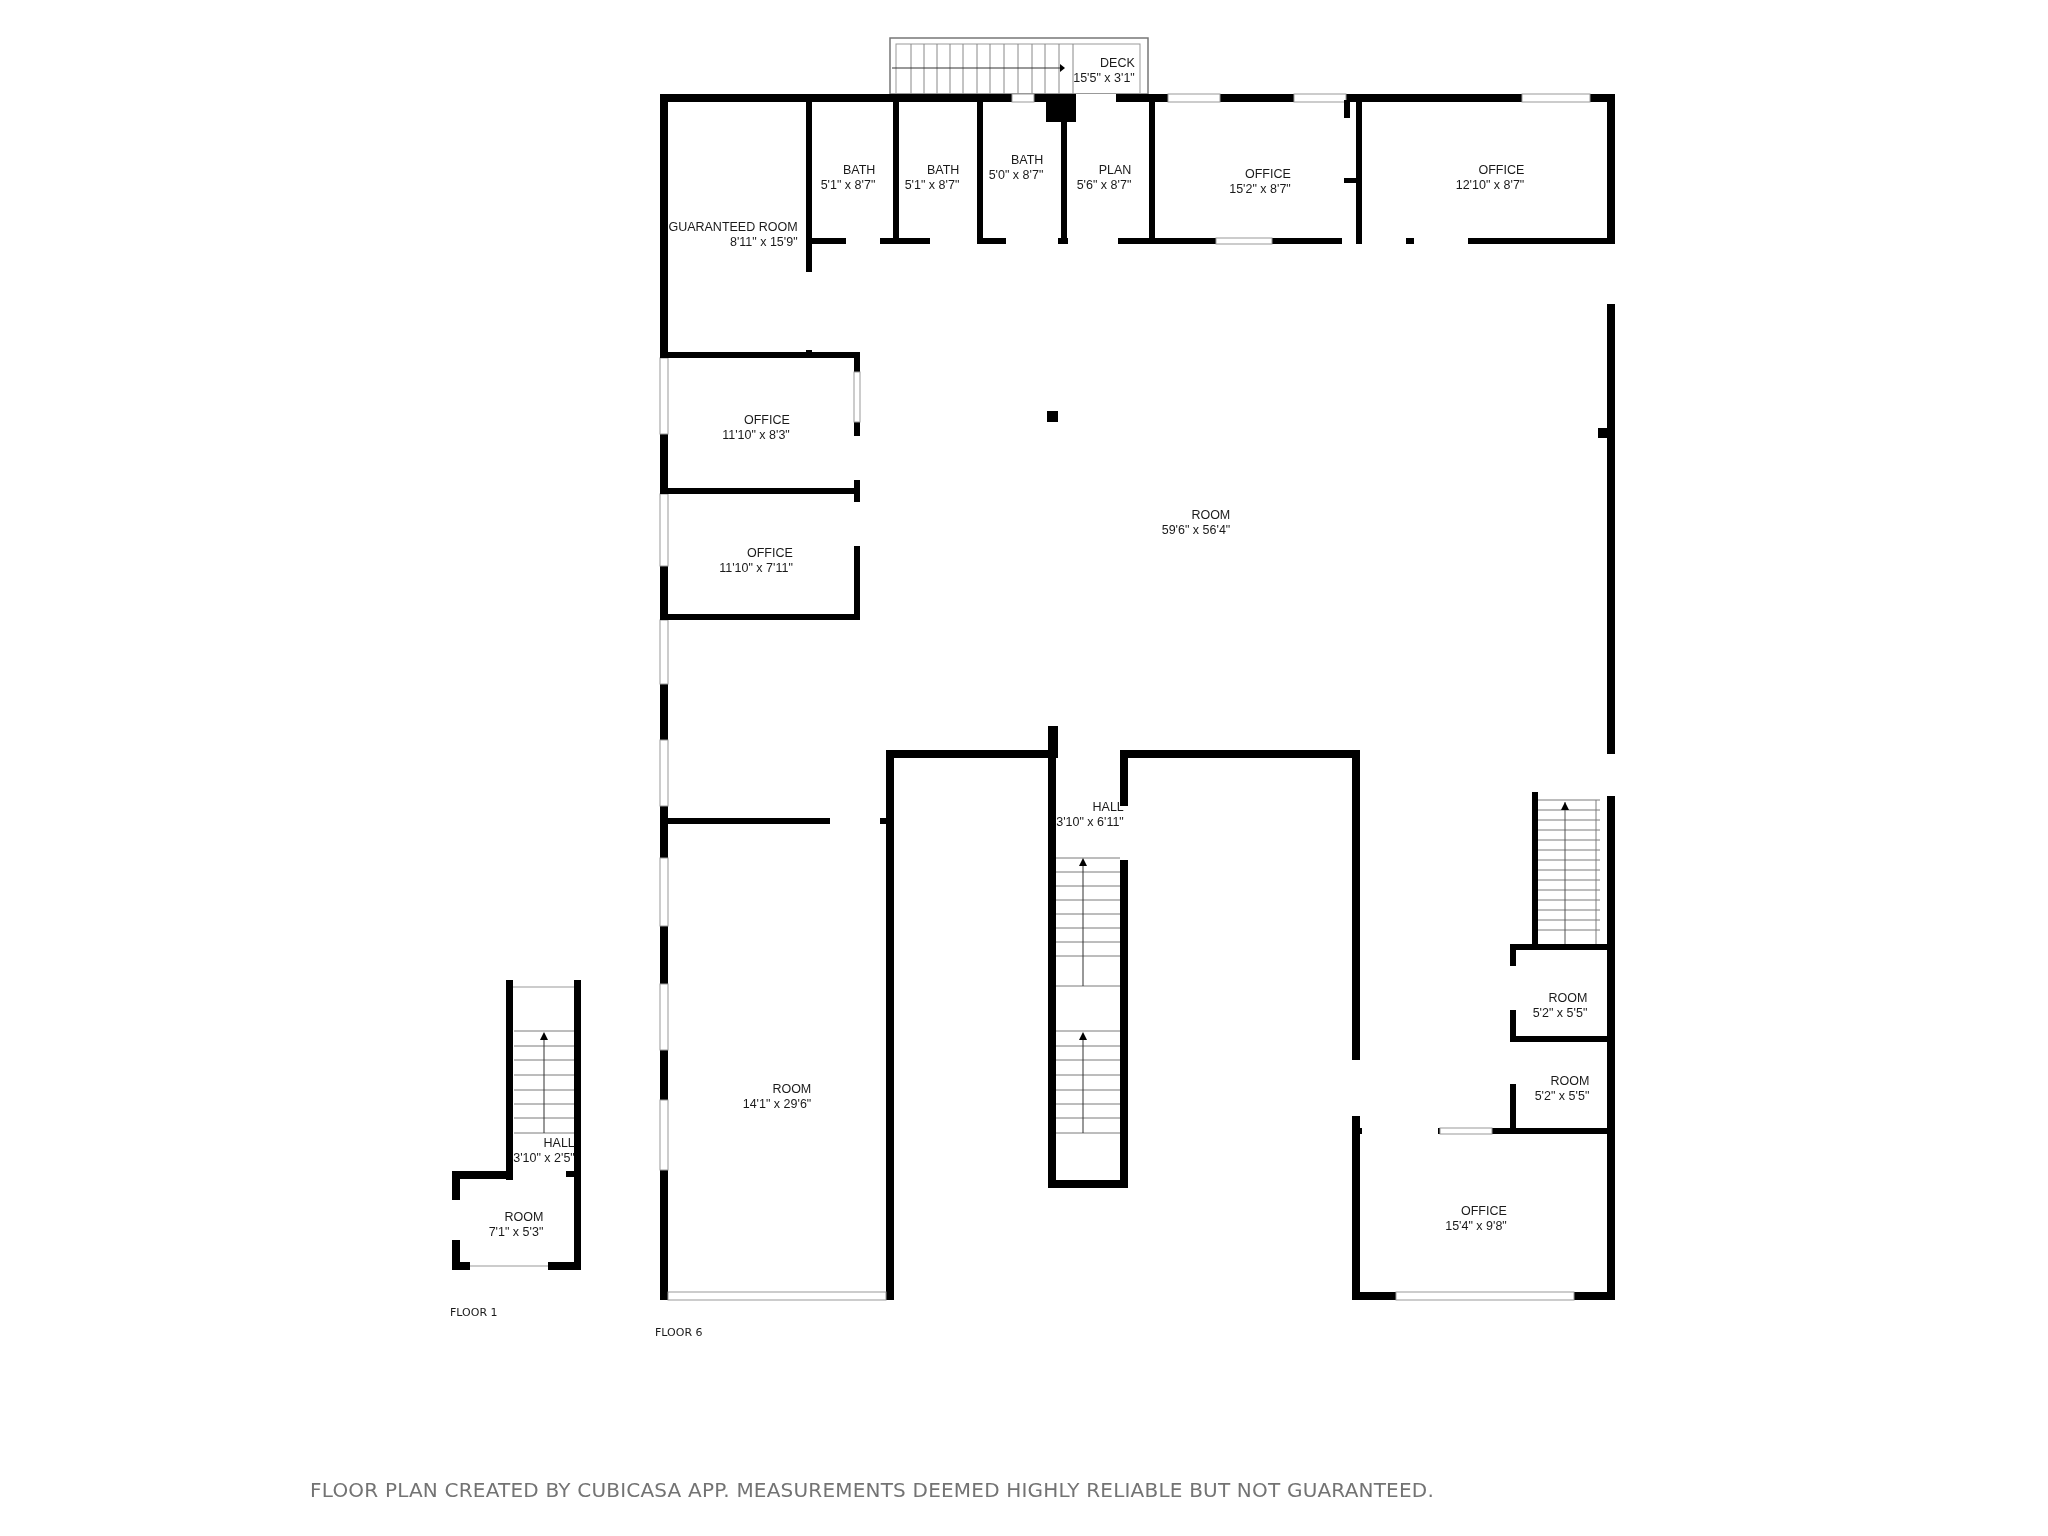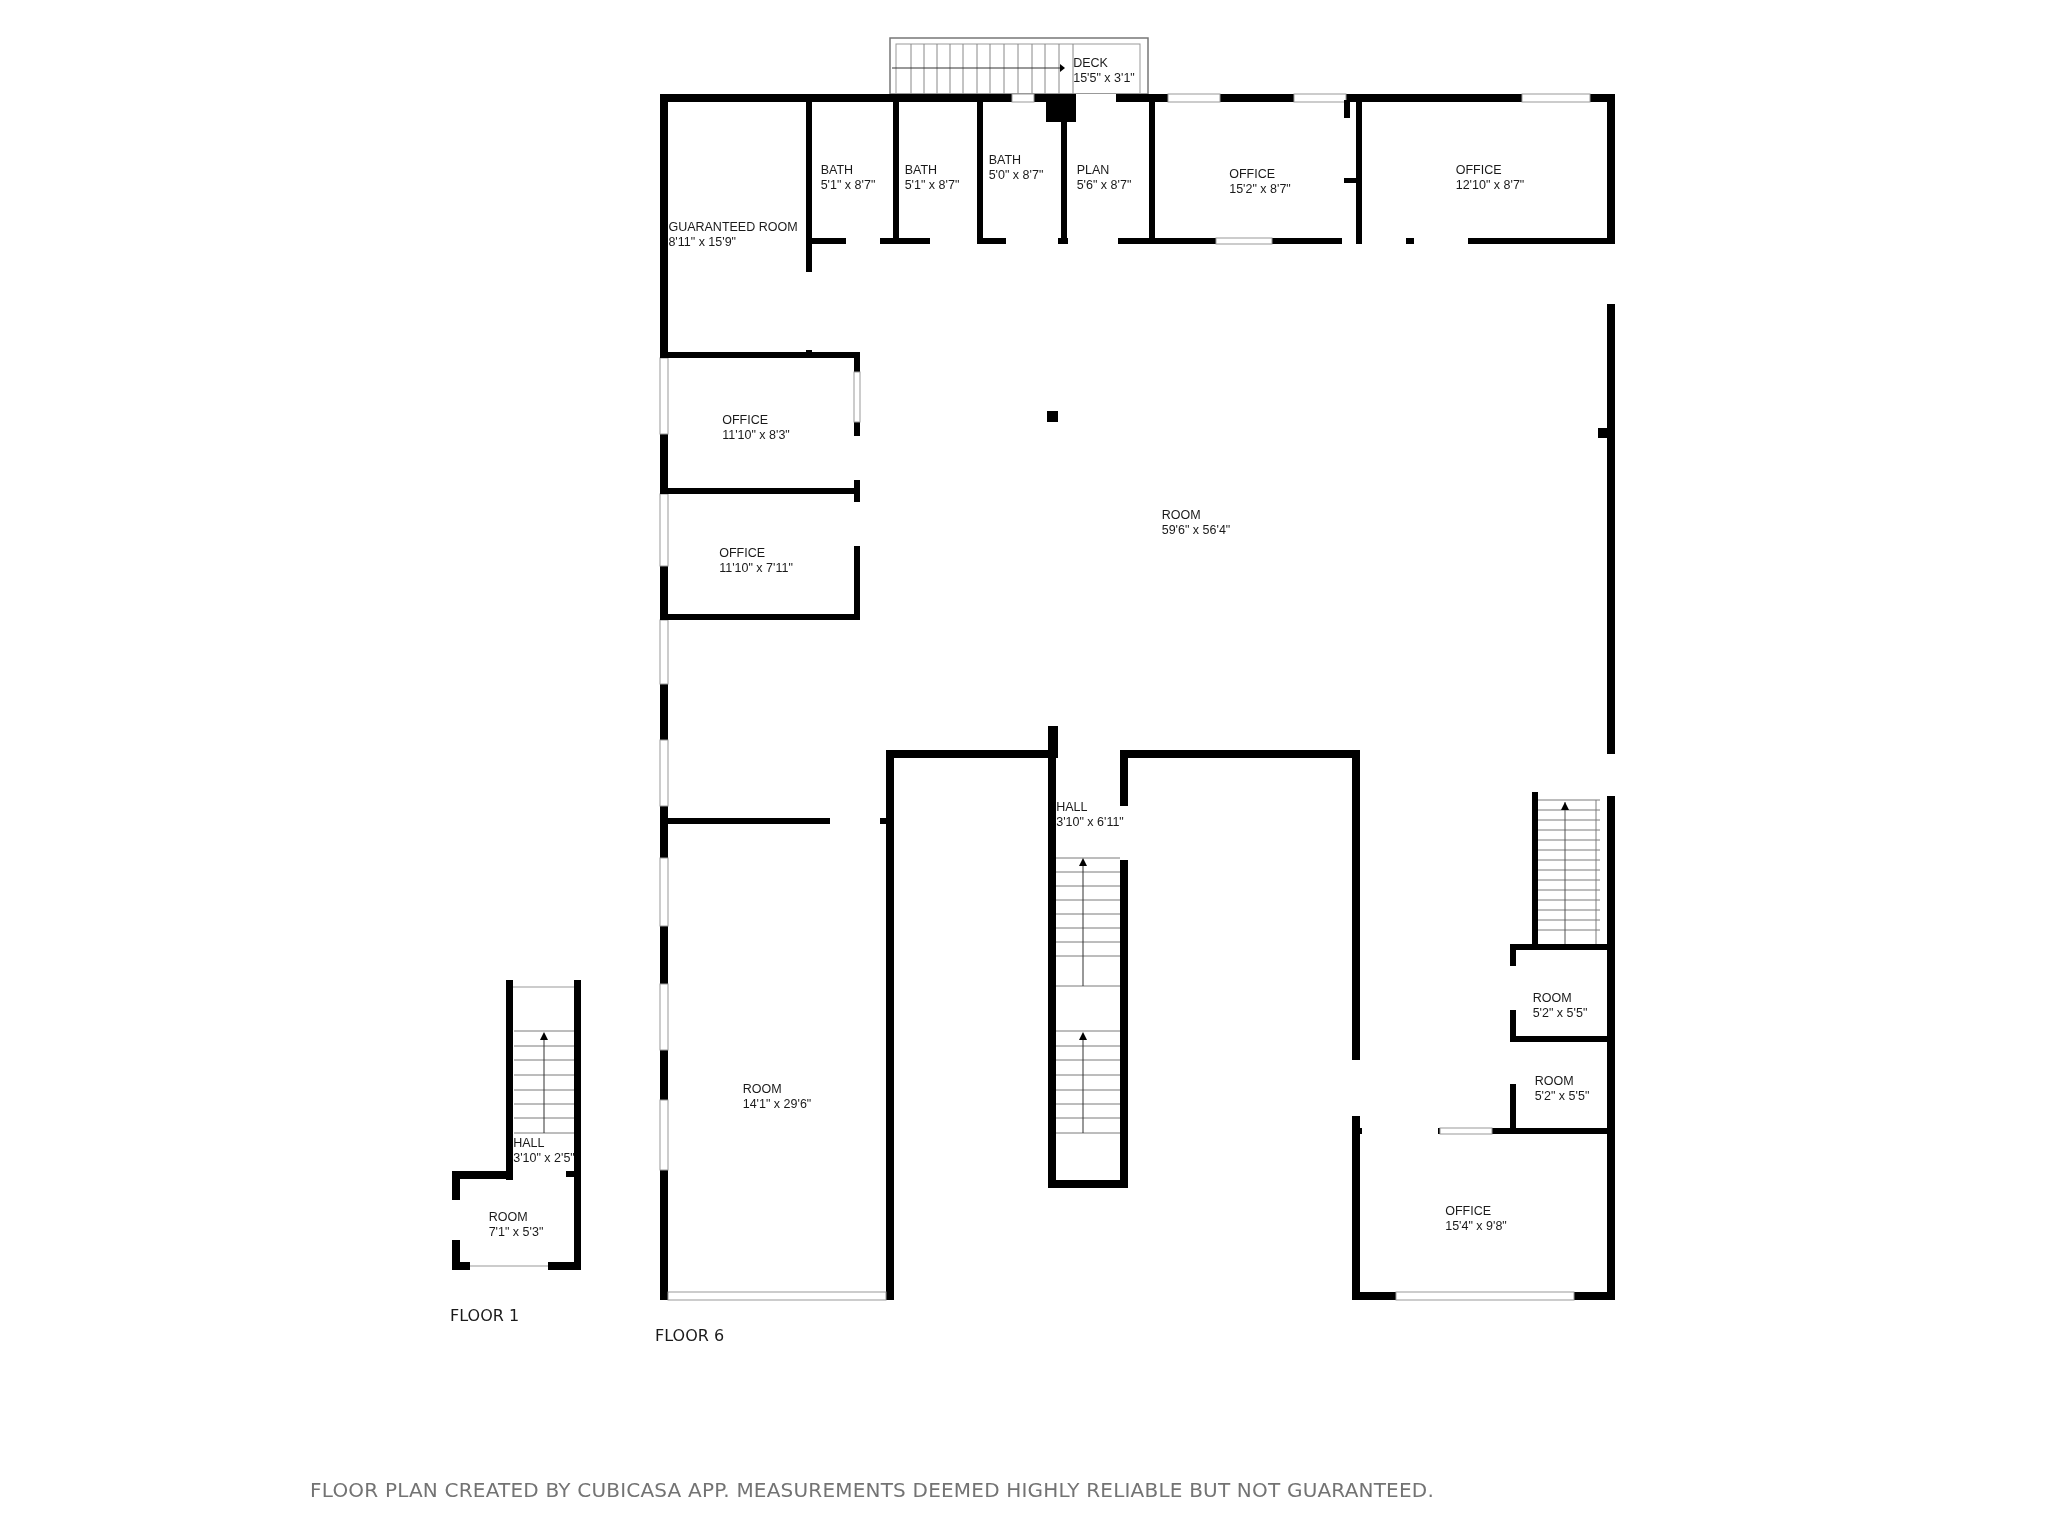--- a/index.html
+++ b/index.html
@@ -1,22 +1,22 @@
 <!DOCTYPE html>
 <html><head>
 <meta charset="utf-8">
 <style>
   html, body { margin: 0; padding: 0; background: #ffffff; }
   body { width: 2048px; height: 1536px; position: relative; overflow: hidden;
          font-family: "Liberation Sans", "DejaVu Sans", sans-serif; }
   #plan { position: absolute; left: 0; top: 0; width: 2048px; height: 1536px; }
-  .room-label { position: absolute; transform: translate(-50%, -50%); text-align: left;
+  .room-label { position: absolute; transform: translate(-50%, -50%); text-align: right;
                 color: #1a1a1a; font-size: 12.5px; line-height: 15px; white-space: nowrap; }
   .room-label .name, .room-label .dims { display: block; }
-  .floor-label { position: absolute; font-family: "DejaVu Sans", sans-serif; font-size: 16px; color: #1a1a1a; }
+  .floor-label { position: absolute; font-family: "DejaVu Sans", sans-serif; font-size: 11px; color: #1a1a1a; }
   .disclaimer { position: absolute; left: 0; width: 1744px; top: 1478px; text-align: center;
                 font-family: "DejaVu Sans", sans-serif; font-size: 20px; color: #737373; letter-spacing: 0.2px; }
 </style>
 </head>
 <body>
 
 <svg id="plan" viewBox="0 0 2048 1536" xmlns="http://www.w3.org/2000/svg">
 
   <g fill="#000">
 

